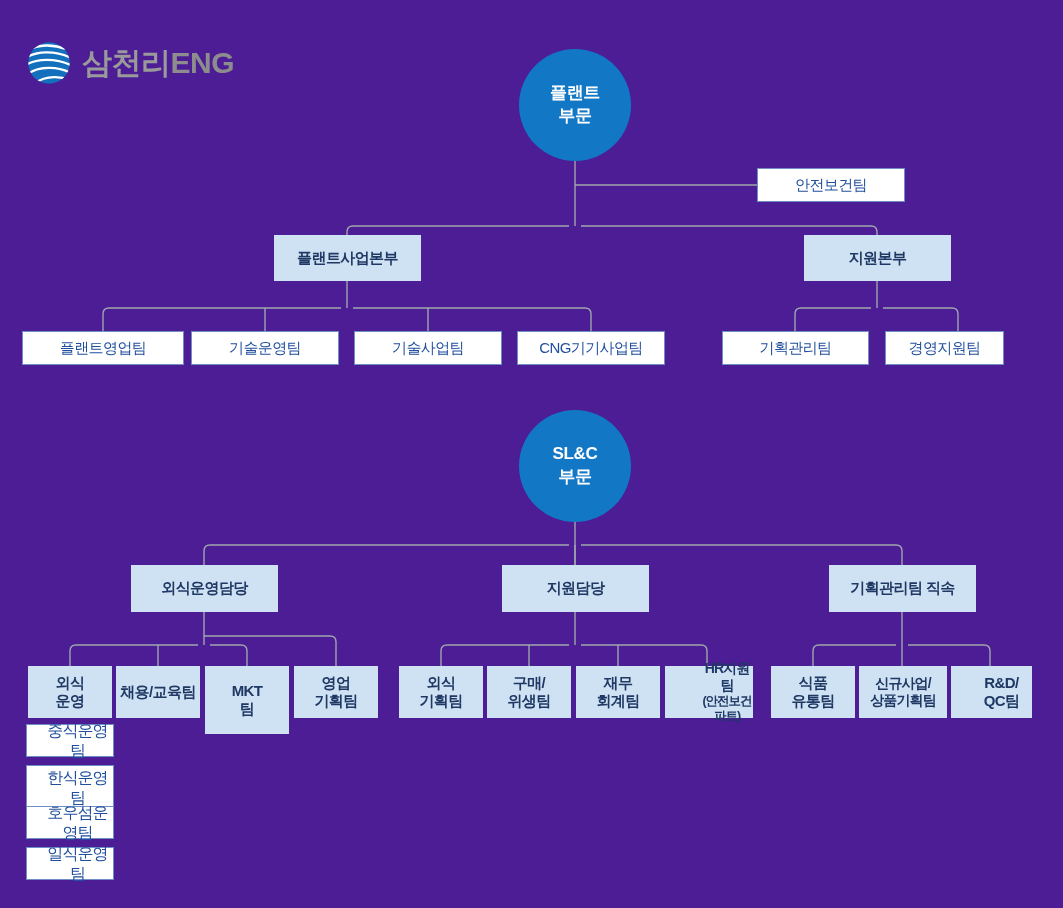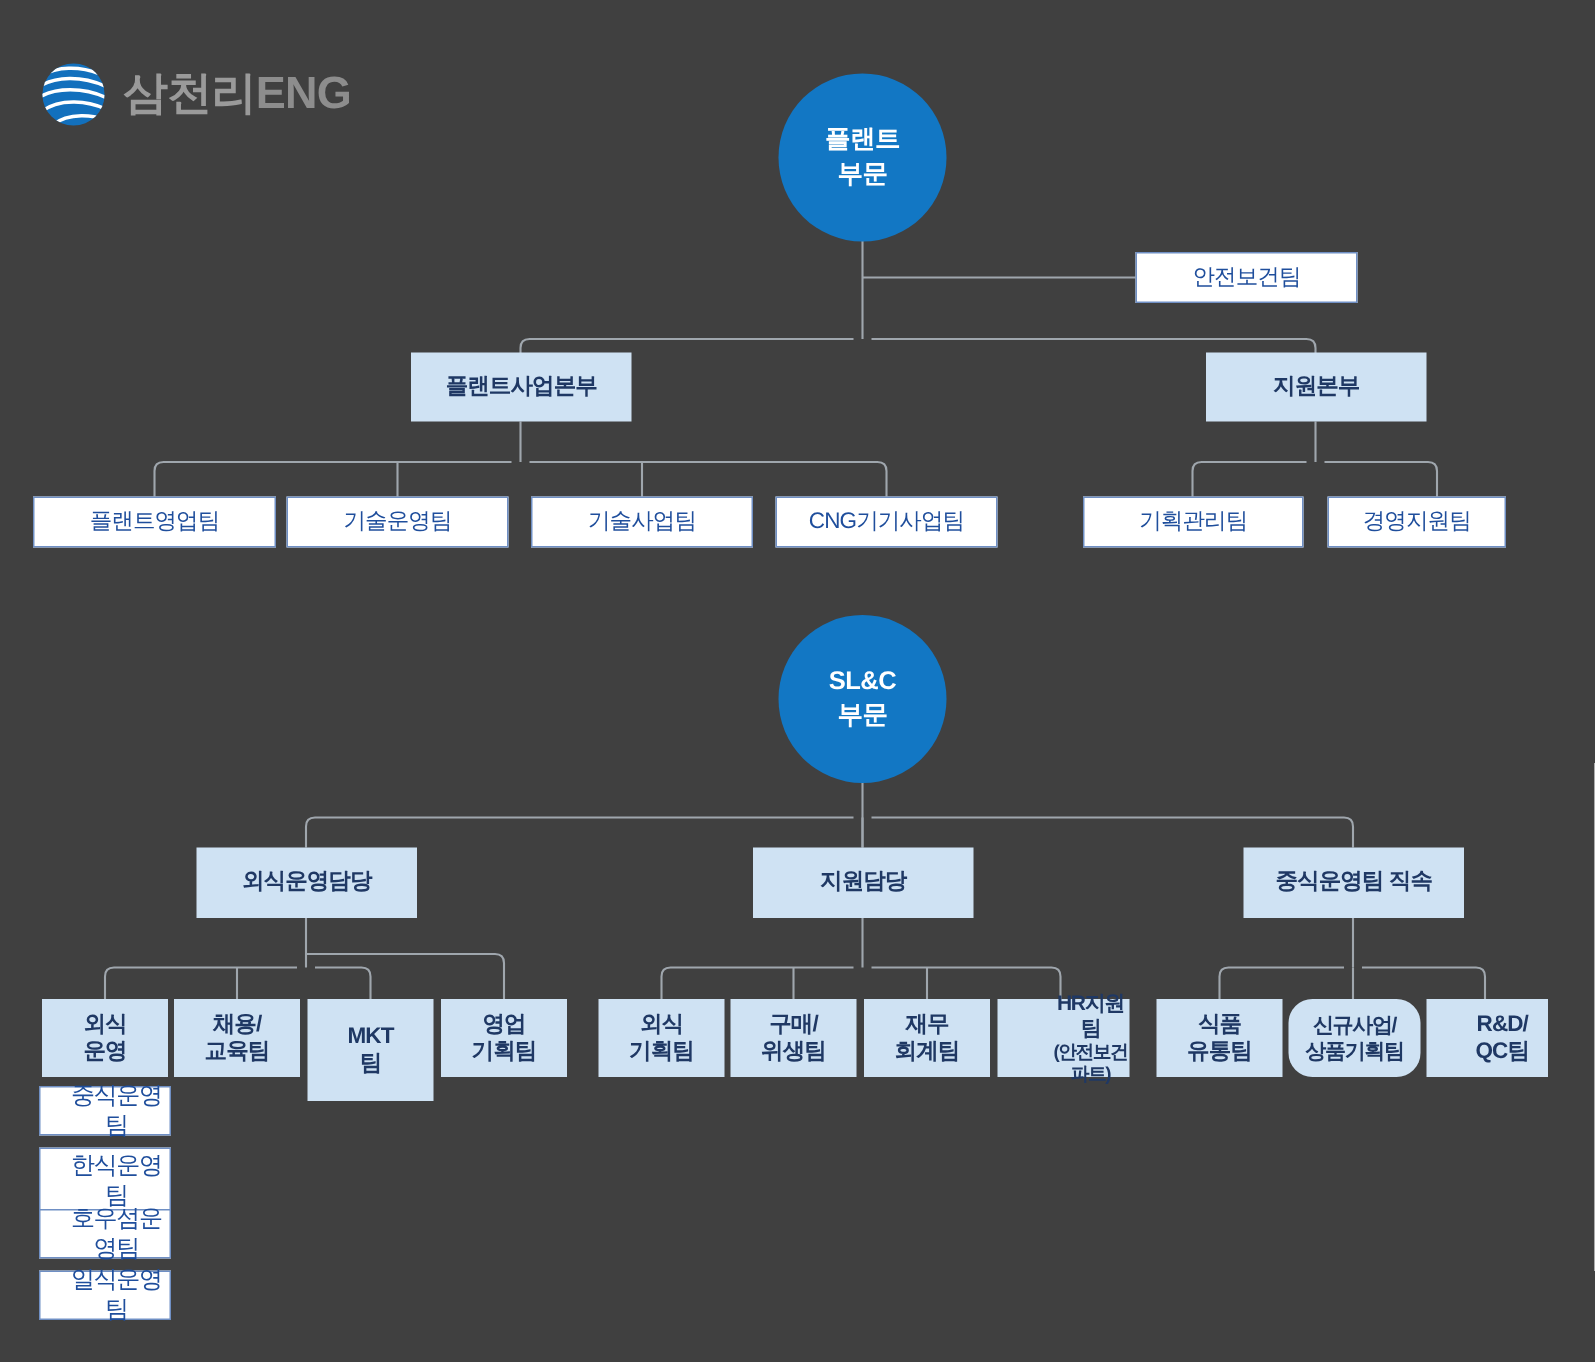--- a/index.html
+++ b/index.html
@@ -11,21 +11,21 @@
   body {
     font-family: "Liberation Sans", "DejaVu Sans", sans-serif;
     color: #1f3864;
     -webkit-font-smoothing: antialiased;
   }
   #page {
     position: relative;
     width: 1063px;
     height: 908px;
     overflow: hidden;
-    background: #404040;
+    background: #4c1d95;
   }
 
   
   .logo {
     position: absolute;
     left: 26px;
     top: 40px;
     display: flex;
     align-items: center;
     gap: 10px;
@@ -222,28 +222,28 @@
     <span>부문</span>
   </div>
 
   <div class="box fill" style="left:131px; top:565px; width:147px; height:47px;">
     <span>외식운영담당</span>
   </div>
   <div class="box fill" style="left:502px; top:565px; width:147px; height:47px;">
     <span>지원담당</span>
   </div>
   <div class="box fill" style="left:829px; top:565px; width:147px; height:47px;">
-    <span>중식운영팀 직속</span>
+    <span>기획관리팀 직속</span>
   </div>
 
   <div class="box fill" style="left:28px; top:666px; width:84px; height:52px; flex-direction:column;">
     <span class="l2">외식</span>
     <span class="l2">운영</span>
   </div>
-  <div class="box fill" style="left:116px; top:666px; width:84px; height:52px; flex-direction:column;">
+  <div class="box fill" style="left:116px; top:666px; width:84px; height:52px; flex-direction:row;">
     <span class="l2">채용/</span>
     <span class="l2">교육팀</span>
   </div>
   <div class="box fill" style="left:205px; top:666px; width:84px; height:68px; flex-direction:column;">
     <span class="l2">MKT</span>
     <span class="l2">팀</span>
   </div>
   <div class="box fill" style="left:294px; top:666px; width:84px; height:52px; flex-direction:column;">
     <span class="l2">영업</span>
     <span class="l2">기획팀</span>
@@ -263,21 +263,21 @@
   </div>
   <div class="box fill small-text" style="left:665px; top:666px; width:88px; height:52px; flex-direction:column;padding-left:36px;">
     <span class="l2">HR지원팀</span>
     <span class="small">(안전보건파트)</span>
   </div>
 
   <div class="box fill" style="left:771px; top:666px; width:84px; height:52px; flex-direction:column;">
     <span class="l2">식품</span>
     <span class="l2">유통팀</span>
   </div>
-  <div class="box fill small-text" style="left:859px; top:666px; width:88px; height:52px; flex-direction:column;border-radius:16px;">
+  <div class="box fill small-text" style="left:859px; top:666px; width:88px; height:52px; flex-direction:column;">
     <span class="l2">신규사업/</span>
     <span class="l2">상품기획팀</span>
   </div>
   <div class="box fill" style="left:951px; top:666px; width:81px; height:52px; flex-direction:column;padding-left:20px;">
     <span class="l2">R&amp;D/</span>
     <span class="l2">QC팀</span>
   </div>
 
   <div class="box outline sub" style="left:26px; top:724px; width:88px; height:33px;">
     <span>중식운영팀</span>

